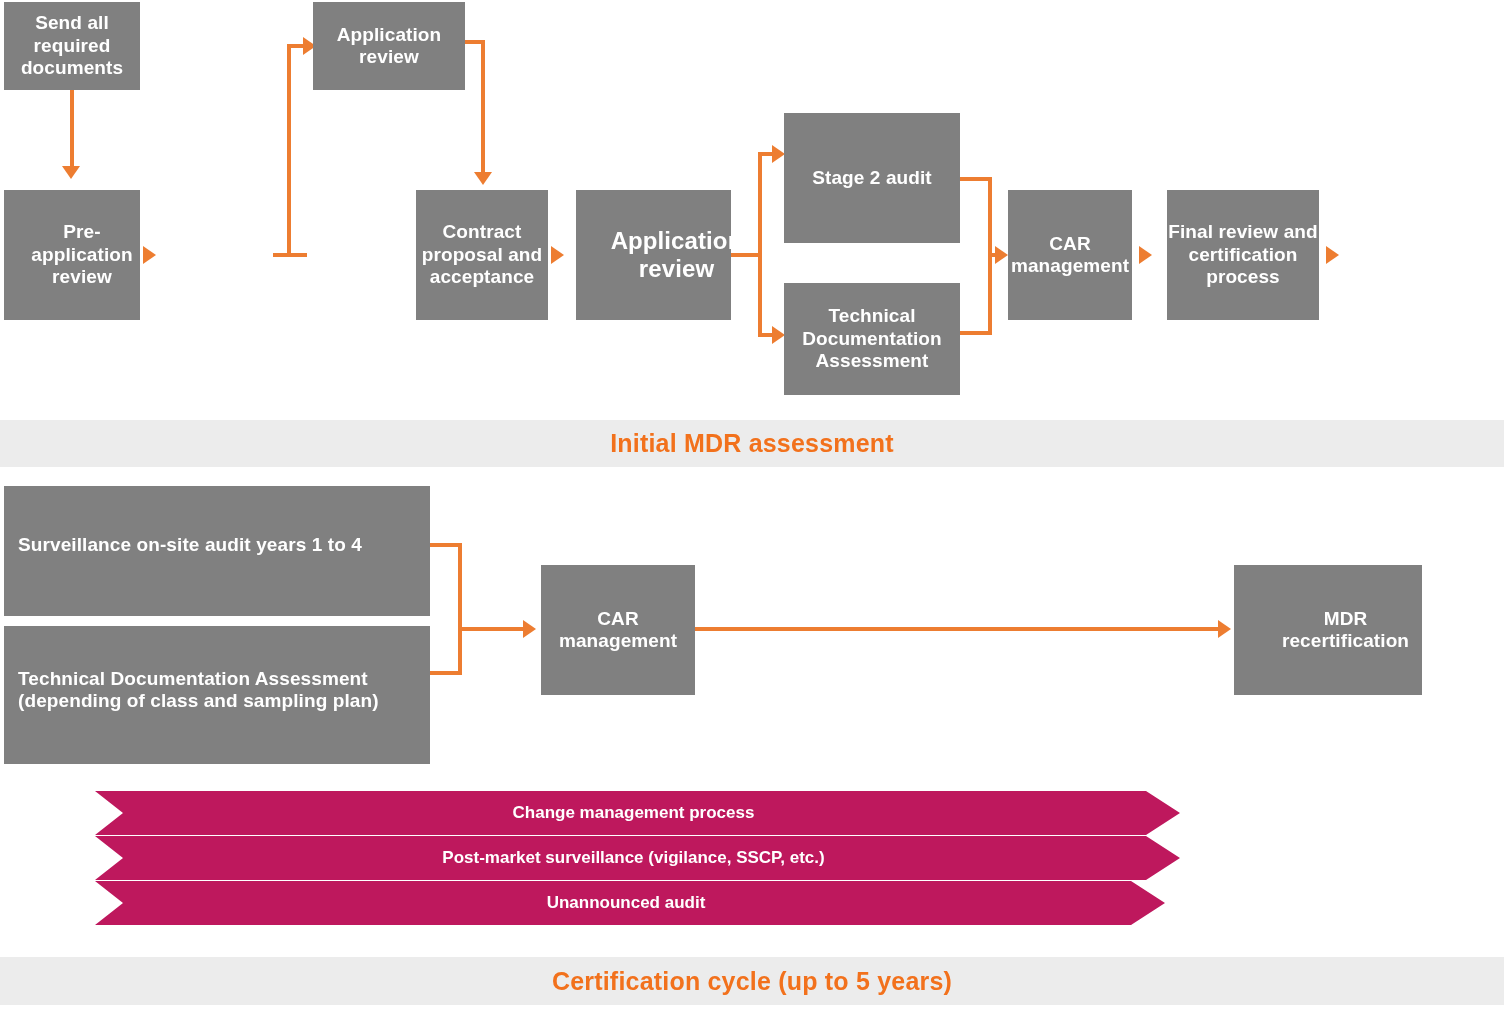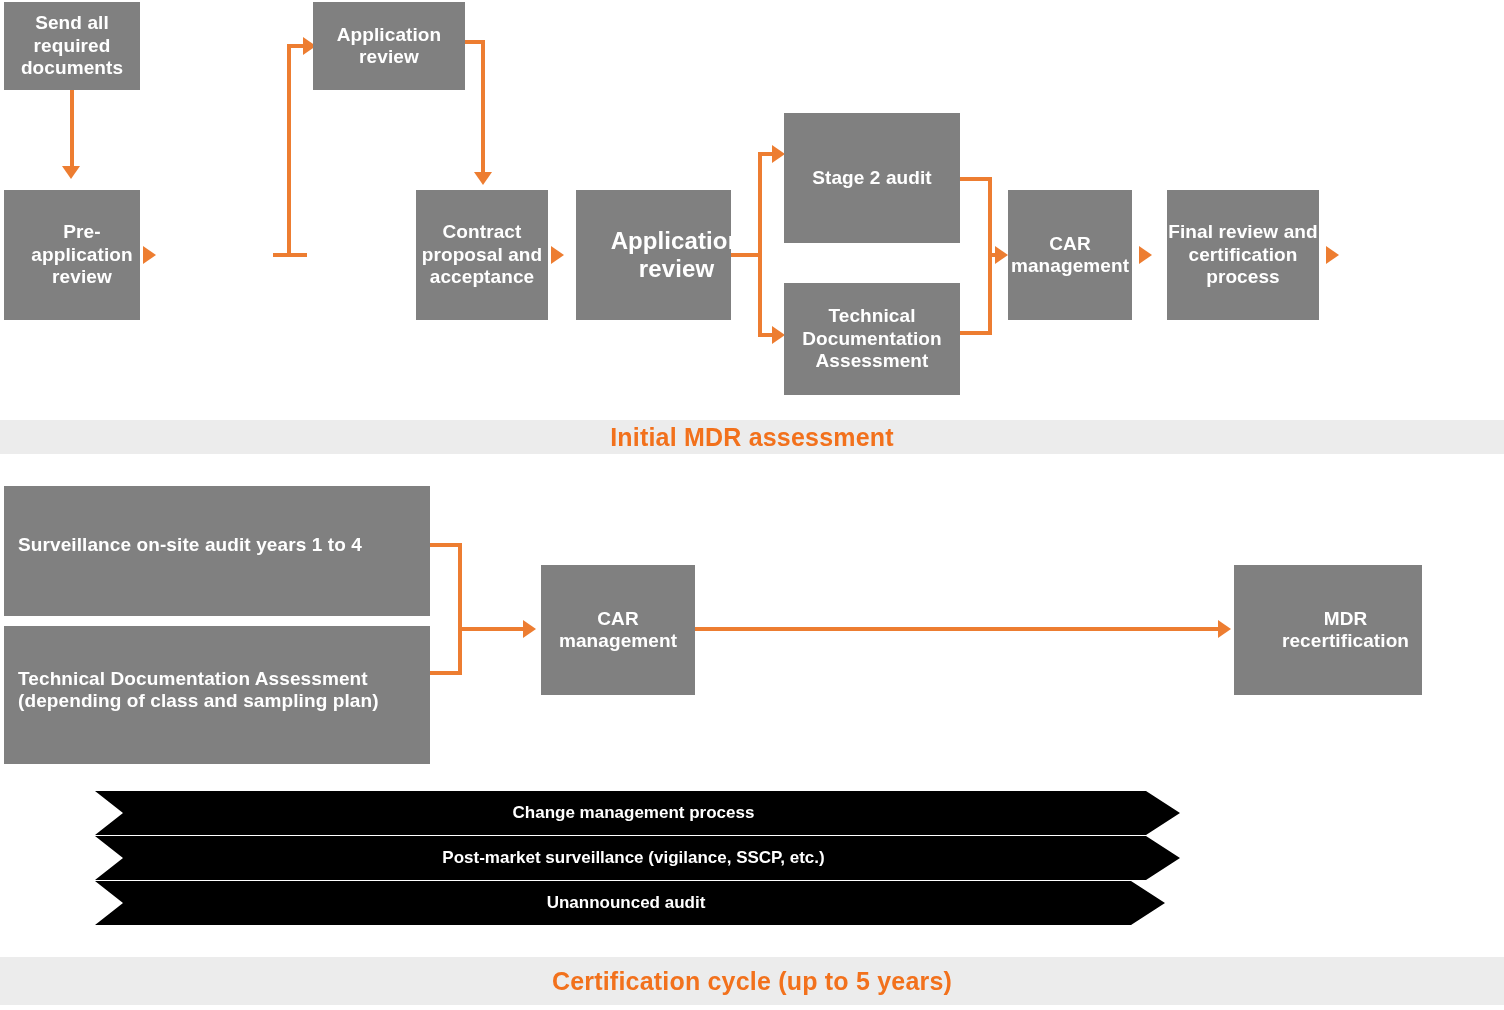--- a/index.html
+++ b/index.html
@@ -65,21 +65,21 @@
   .banner span{
     color:#F2711C;
     font-weight:bold;
     font-size:25px;
     letter-spacing:.2px;
   }
 
   
   .chev{
     position:absolute;
-    background:#000000;
+    background:#be185d;
     color:#ffffff;
     font-weight:bold;
     font-size:17px;
     display:flex;
     align-items:center;
     justify-content:center;
     text-align:center;
     clip-path:polygon(0 0, calc(100% - 34px) 0, 100% 50%, calc(100% - 34px) 100%, 0 100%, 28px 50%);
   }
   .chev span{ transform:translateX(-4px); }
@@ -153,21 +153,21 @@
 
   <div class="arrow right" style="left:1139px; top:246px;"></div>
 
   <div class="box" style="left:1167px; top:190px; width:152px; height:130px; font-size:19px;">
     <span>Final review and certification process</span>
   </div>
 
   <div class="arrow right" style="left:1326px; top:246px;"></div>
 
 
-  <div class="banner" style="top:420px; height:34px;">
+  <div class="banner" style="top:420px; height:47px;">
     <span>Initial MDR assessment</span>
   </div>
 
   <div class="box left" style="left:4px; top:486px; width:426px; height:130px; font-size:19px; padding:48px 0 0 14px;">
     <span>Surveillance on-site audit years 1 to 4</span>
   </div>
 
   <div class="box left" style="left:4px; top:626px; width:426px; height:138px; font-size:19px; padding:42px 0 0 14px; flex-direction:column;">
     <span>Technical Documentation Assessment</span>
     <span>(depending of class and sampling plan)</span>

